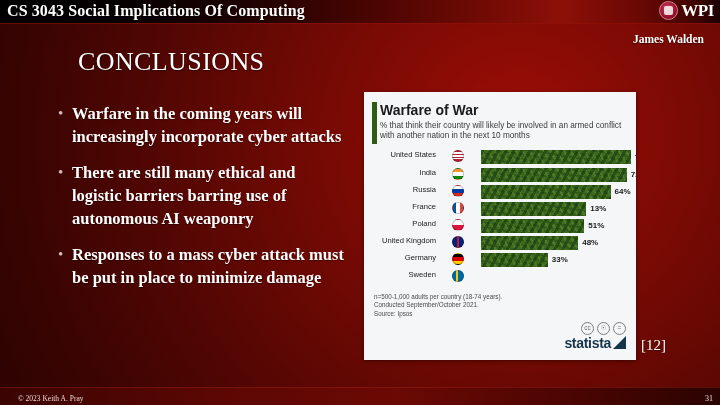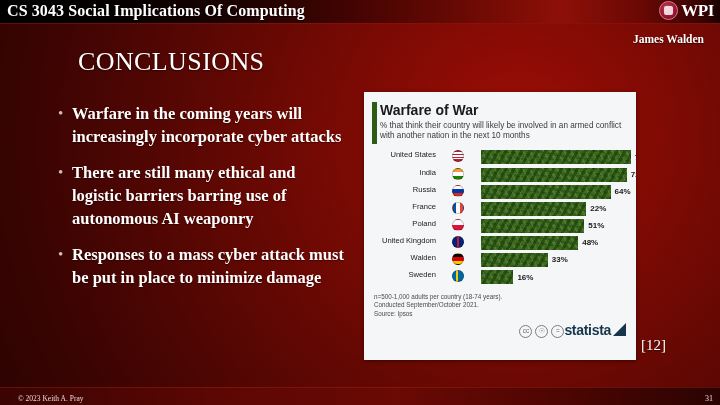--- a/index.html
+++ b/index.html
@@ -82,22 +82,22 @@
     height:14px;
     background-color:#3c6b1e;
     background-image:
       repeating-linear-gradient(118deg, rgba(20,52,10,.55) 0 3px, rgba(255,255,255,0) 3px 7px),
       repeating-linear-gradient(61deg, rgba(96,138,52,.5) 0 2px, rgba(255,255,255,0) 2px 6px),
       repeating-linear-gradient(9deg, rgba(28,62,14,.35) 0 2px, rgba(255,255,255,0) 2px 5px);
   }
   .bar-value{font-size:8px;font-weight:bold;color:#1a1a1a;margin-left:4px;white-space:nowrap;}
   #chart-foot{padding:6px 10px 0 10px;}
   .foot-line{font-size:6.3px;color:#4a4a4a;line-height:8.2px;}
-  #foot-bottom{display:flex;align-items:flex-end;justify-content:flex-end;
-    padding:4px 10px 7px 10px;}
+  #foot-bottom{display:flex;align-items:flex-end;justify-content:space-between;
+    padding:4px 10px 7px 10px;flex-direction:column;}
   #cc-icons{display:flex;gap:3px;}
   .cc{width:11px;height:11px;border-radius:50%;border:1px solid #7c7c7c;
     display:flex;align-items:center;justify-content:center;
     font-size:6.5px;color:#6e6e6e;font-family:"Liberation Sans", sans-serif;line-height:1;}
   #statista{display:flex;align-items:center;gap:2px;}
   #statista-word{font-size:14px;font-weight:bold;color:#16344a;letter-spacing:-.3px;}
   #statista-mark{width:13px;height:13px;background:#16344a;position:relative;}
   #statista-mark::after{content:"";position:absolute;left:0;top:0;
     border-left:13px solid #f4f6f8;border-bottom:13px solid transparent;}
   
@@ -178,54 +178,50 @@
           <div class="bar-track">
             <div class="bar-fill" style="width: 129.6px;"></div>
             <div class="bar-value">64%</div>
           </div>
         </div>
         <div class="bar-row">
           <div class="bar-label">France</div>
           <div class="flag" style="background: linear-gradient(90deg, rgb(0, 85, 164) 0px, rgb(0, 85, 164) 33%, rgb(255, 255, 255) 33%, rgb(255, 255, 255) 66%, rgb(239, 65, 53) 66%, rgb(239, 65, 53) 100%);"></div>
           <div class="bar-track">
             <div class="bar-fill" style="width: 105.3px;"></div>
-            <div class="bar-value">22%</div>
+            <div class="bar-value">13%</div>
           </div>
         </div>
         <div class="bar-row">
           <div class="bar-label">Poland</div>
           <div class="flag" style="background: linear-gradient(rgb(255, 255, 255) 0px, rgb(255, 255, 255) 50%, rgb(220, 20, 60) 50%, rgb(220, 20, 60) 100%);"></div>
           <div class="bar-track">
             <div class="bar-fill" style="width: 103.275px;"></div>
             <div class="bar-value">51%</div>
           </div>
         </div>
         <div class="bar-row">
           <div class="bar-label">United Kingdom</div>
           <div class="flag" style="background: linear-gradient(90deg, rgb(0, 36, 125) 0px, rgb(0, 36, 125) 38%, rgb(207, 20, 43) 38%, rgb(207, 20, 43) 62%, rgb(0, 36, 125) 62%, rgb(0, 36, 125) 100%);"></div>
           <div class="bar-track">
             <div class="bar-fill" style="width: 97.2px;"></div>
             <div class="bar-value">48%</div>
           </div>
         </div>
         <div class="bar-row">
-          <div class="bar-label">Walden</div>
+          <div class="bar-label">Germany</div>
           <div class="flag" style="background: linear-gradient(rgb(0, 0, 0) 0px, rgb(0, 0, 0) 33%, rgb(221, 0, 0) 33%, rgb(221, 0, 0) 66%, rgb(255, 206, 0) 66%, rgb(255, 206, 0) 100%);"></div>
           <div class="bar-track">
             <div class="bar-fill" style="width: 66.825px;"></div>
             <div class="bar-value">33%</div>
           </div>
         </div>
         <div class="bar-row">
           <div class="bar-label">Sweden</div>
           <div class="flag" style="background: linear-gradient(90deg, rgb(0, 106, 167) 0px, rgb(0, 106, 167) 32%, rgb(254, 204, 0) 32%, rgb(254, 204, 0) 52%, rgb(0, 106, 167) 52%, rgb(0, 106, 167) 100%);"></div>
-          <div class="bar-track">
-            <div class="bar-fill" style="width: 32.4px;"></div>
-            <div class="bar-value">16%</div>
-          </div>
         </div>
       </div>
 
     <div id="chart-foot">
       <div class="foot-line">n=500-1,000 adults per country (18-74 years).</div>
       <div class="foot-line">Conducted September/October 2021.</div>
       <div class="foot-line">Source: Ipsos</div>
     </div>
 
     <div id="foot-bottom">

